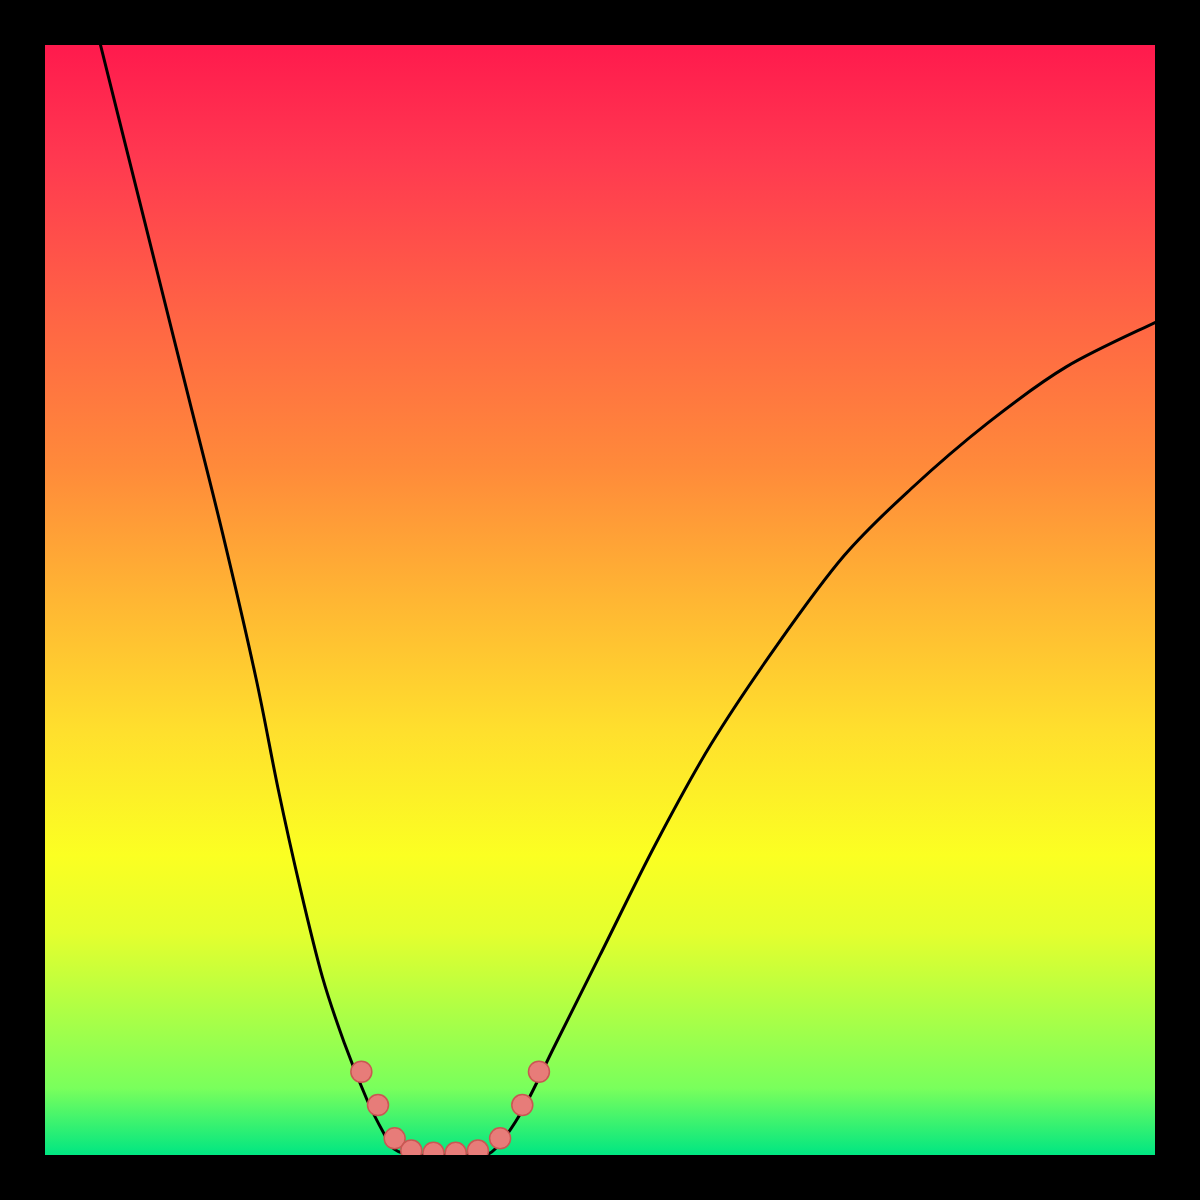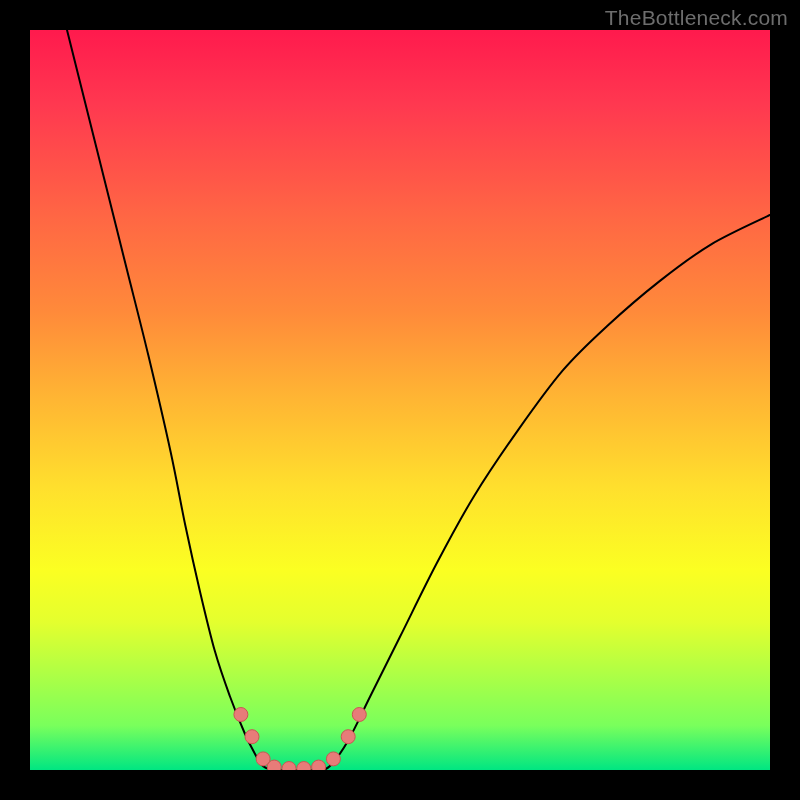--- a/index.html
+++ b/index.html
@@ -50,21 +50,20 @@
     font-size: 21px;
     font-weight: 400;
     letter-spacing: 0.2px;
     user-select: none;
   }
 </style>
 </head>
 <body>
 
 <div class="frame">
-  <div class="watermark">TheBottleneck.com</div>
   <div class="plot-area">
     <svg class="inner-plot" viewBox="0 0 740 740" preserveAspectRatio="none">
       <g id="curve-group">
           <path d="M37.00 0.00 C 39.47 9.87, 45.63 34.53, 51.80 59.20 C 57.97 83.87, 66.60 118.40, 74.00 148.00 C 81.40 177.60, 88.80 207.20, 96.20 236.80 C 103.60 266.40, 111.00 294.77, 118.40 325.60 C 125.80 356.43, 134.43 393.43, 140.60 421.80 C 146.77 450.17, 150.47 472.37, 155.40 495.80 C 160.33 519.23, 165.27 541.43, 170.20 562.40 C 175.13 583.37, 180.07 604.33, 185.00 621.60 C 189.93 638.87, 194.87 652.43, 199.80 666.00 C 204.73 679.57, 210.28 693.13, 214.60 703.00 C 218.92 712.87, 222.62 719.65, 225.70 725.20 C 228.78 730.75, 230.02 733.83, 233.10 736.30 C 236.18 738.77, 239.88 739.38, 244.20 740.00 C 248.52 740.62, 254.07 740.00, 259.00 740.00 C 263.93 740.00, 268.87 740.00, 273.80 740.00 C 278.73 740.00, 284.28 740.62, 288.60 740.00 C 292.92 739.38, 294.77 741.23, 299.70 736.30 C 304.63 731.37, 311.42 722.12, 318.20 710.40 C 324.98 698.68, 331.77 683.27, 340.40 666.00 C 349.03 648.73, 358.90 629.00, 370.00 606.80 C 381.10 584.60, 394.67 556.23, 407.00 532.80 C 419.33 509.37, 430.43 488.40, 444.00 466.20 C 457.57 444.00, 473.60 420.57, 488.40 399.60 C 503.20 378.63, 518.00 357.67, 532.80 340.40 C 547.60 323.13, 561.17 310.80, 577.20 296.00 C 593.23 281.20, 611.73 265.17, 629.00 251.60 C 646.27 238.03, 662.30 225.70, 680.80 214.60 C 699.30 203.50, 730.13 189.93, 740.00 185.00" fill="none" stroke="#000000" stroke-width="2" stroke-linecap="round" stroke-linejoin="round"></path>
         </g>
       <g id="marker-group">
           <circle cx="210.90" cy="684.50" r="7" fill="#e77c79" stroke="#c95753" stroke-width="1"></circle>
           <circle cx="222.00" cy="706.70" r="7" fill="#e77c79" stroke="#c95753" stroke-width="1"></circle>
           <circle cx="233.10" cy="728.90" r="7" fill="#e77c79" stroke="#c95753" stroke-width="1"></circle>
           <circle cx="244.20" cy="737.04" r="7" fill="#e77c79" stroke="#c95753" stroke-width="1"></circle>

